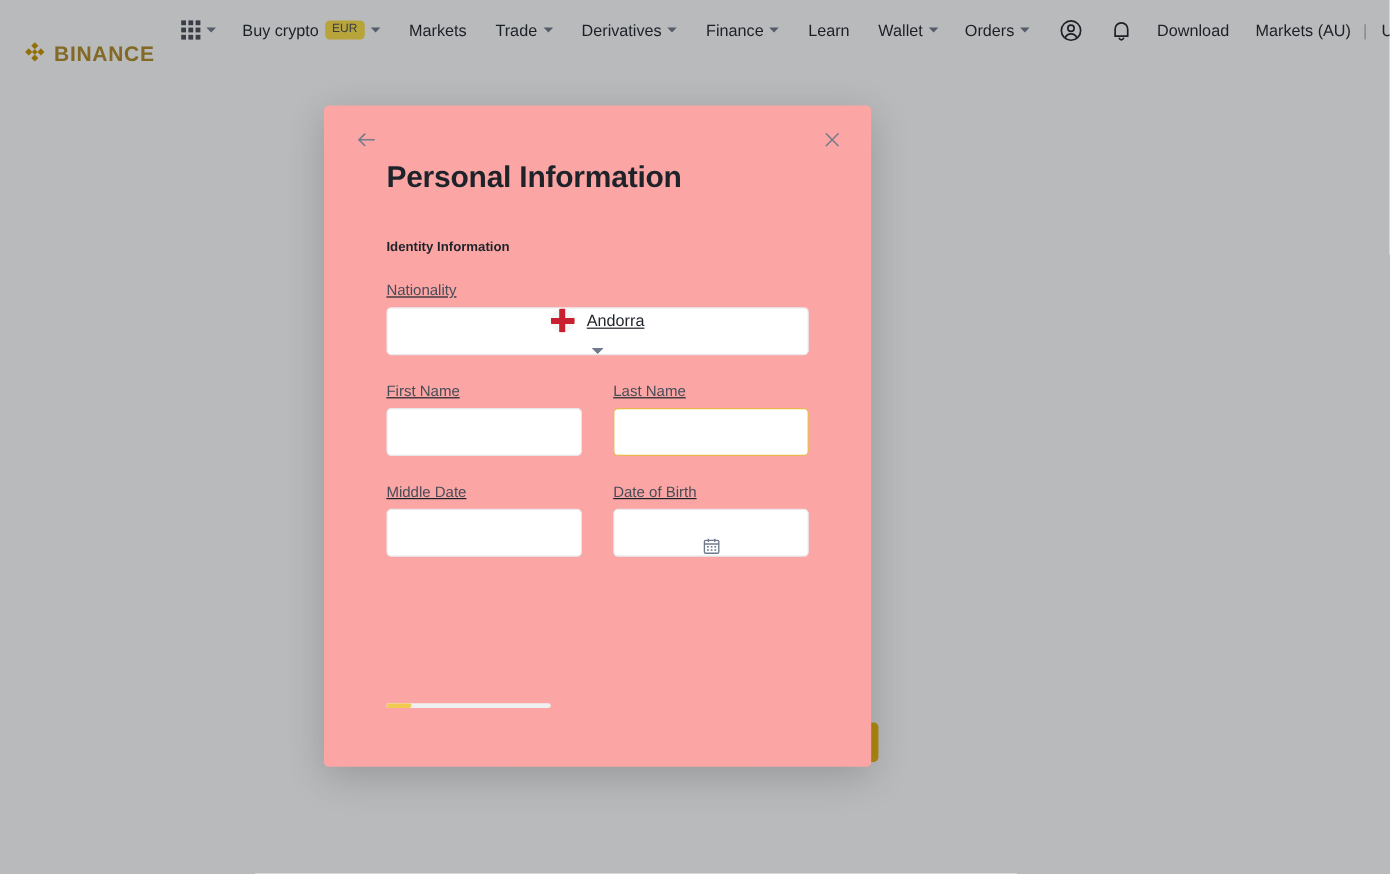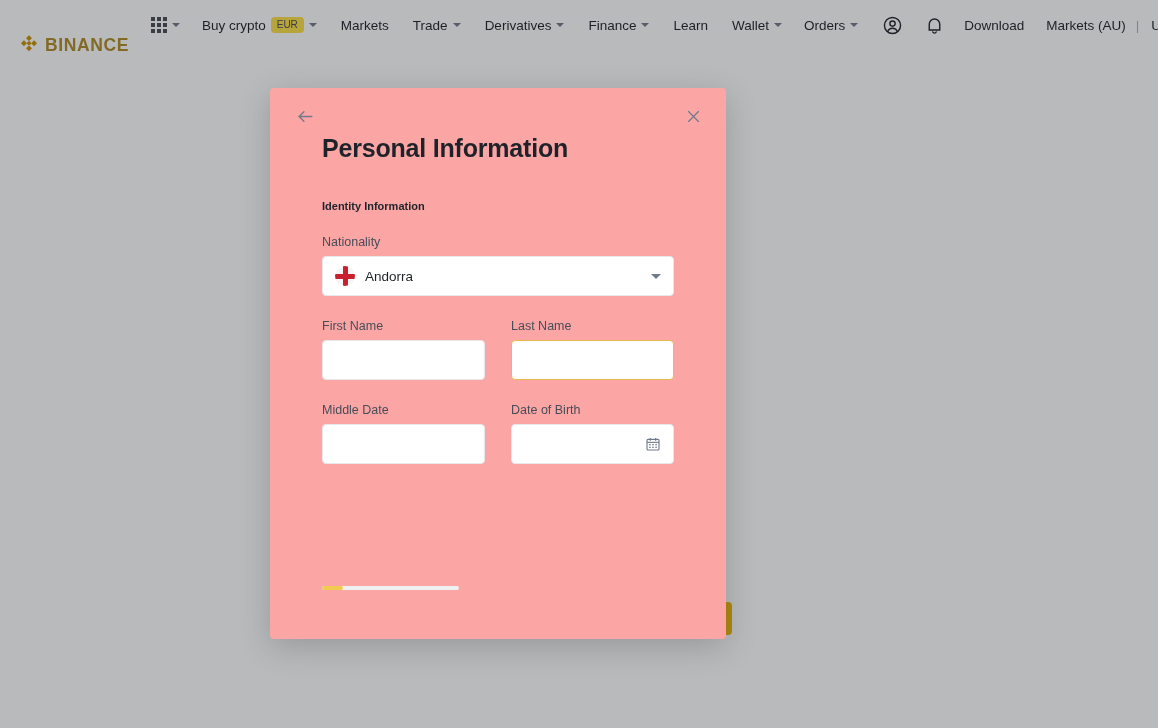--- a/index.html
+++ b/index.html
@@ -182,31 +182,32 @@
     font-size: 11px;
     font-weight: bold;
     color: #1e2329;
     margin-top: 37px;
   }
   .field-label {
     font-size: 12.5px;
     color: #474d57;
     margin-bottom: 7px;
   }
-  .field-block { margin-top: 23px; }
+  .field-block { margin-top: 23px; text-decoration: underline; }
   .input-box {
     height: 40px;
     border: 1px solid #e6e8ea;
     border-radius: 4px;
     background: #ffffff;
     display: flex;
     align-items: center;
     padding: 0 12px;
     font-size: 13.5px;
     color: #1e2329;
+    flex-direction: column;
   }
   .input-box.focused {
     border: 1px solid #E5B94B;
   }
   .select-box { justify-content: space-between; }
   .select-left { display: flex; align-items: center; gap: 10px; }
   .flag {
     width: 20px; height: 20px;
     border-radius: 50%;
     background: #f5f5f5;

